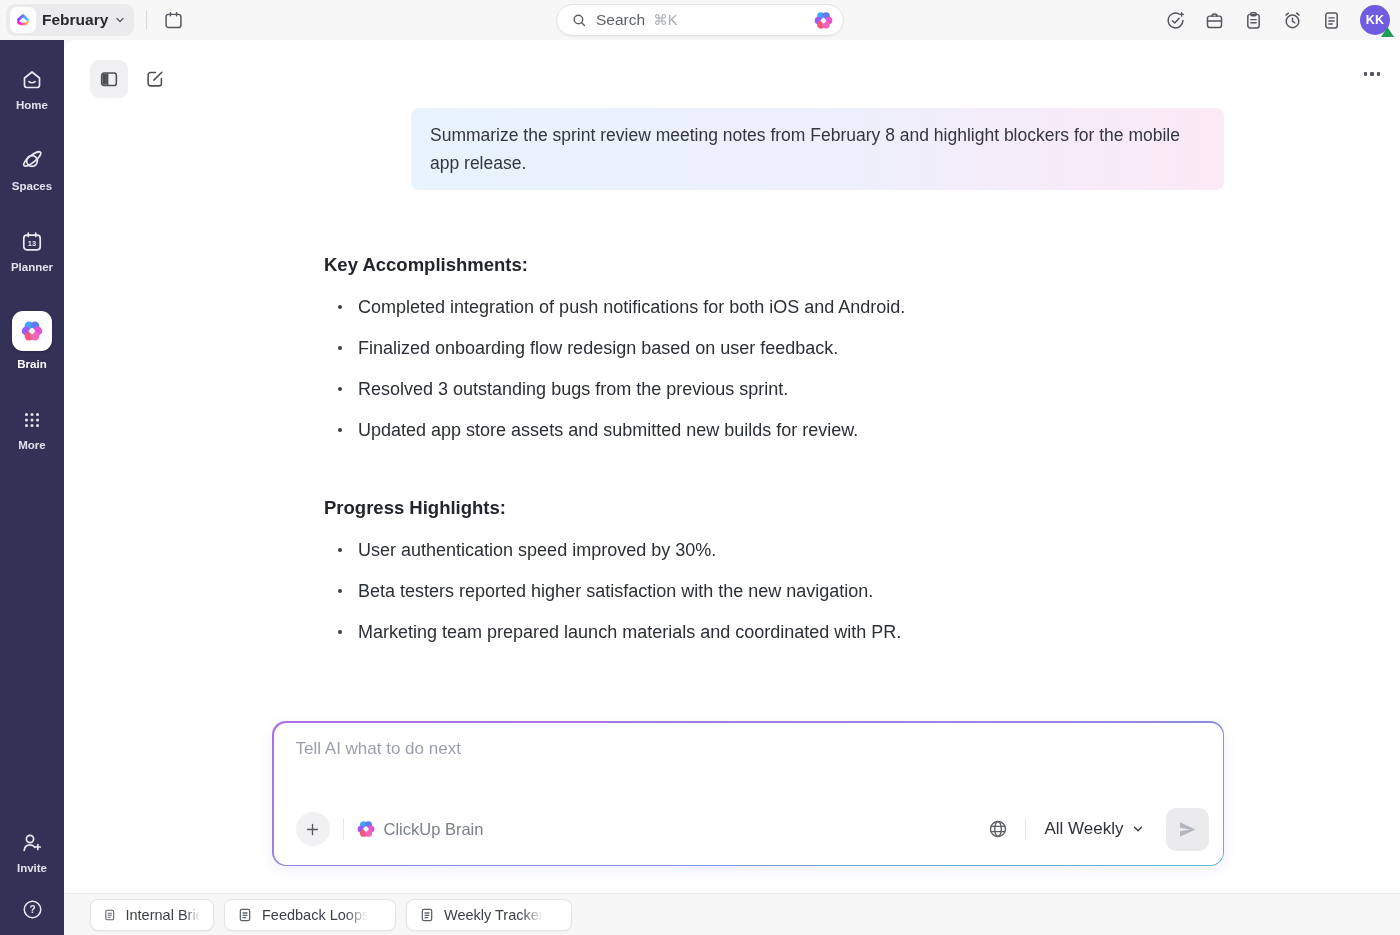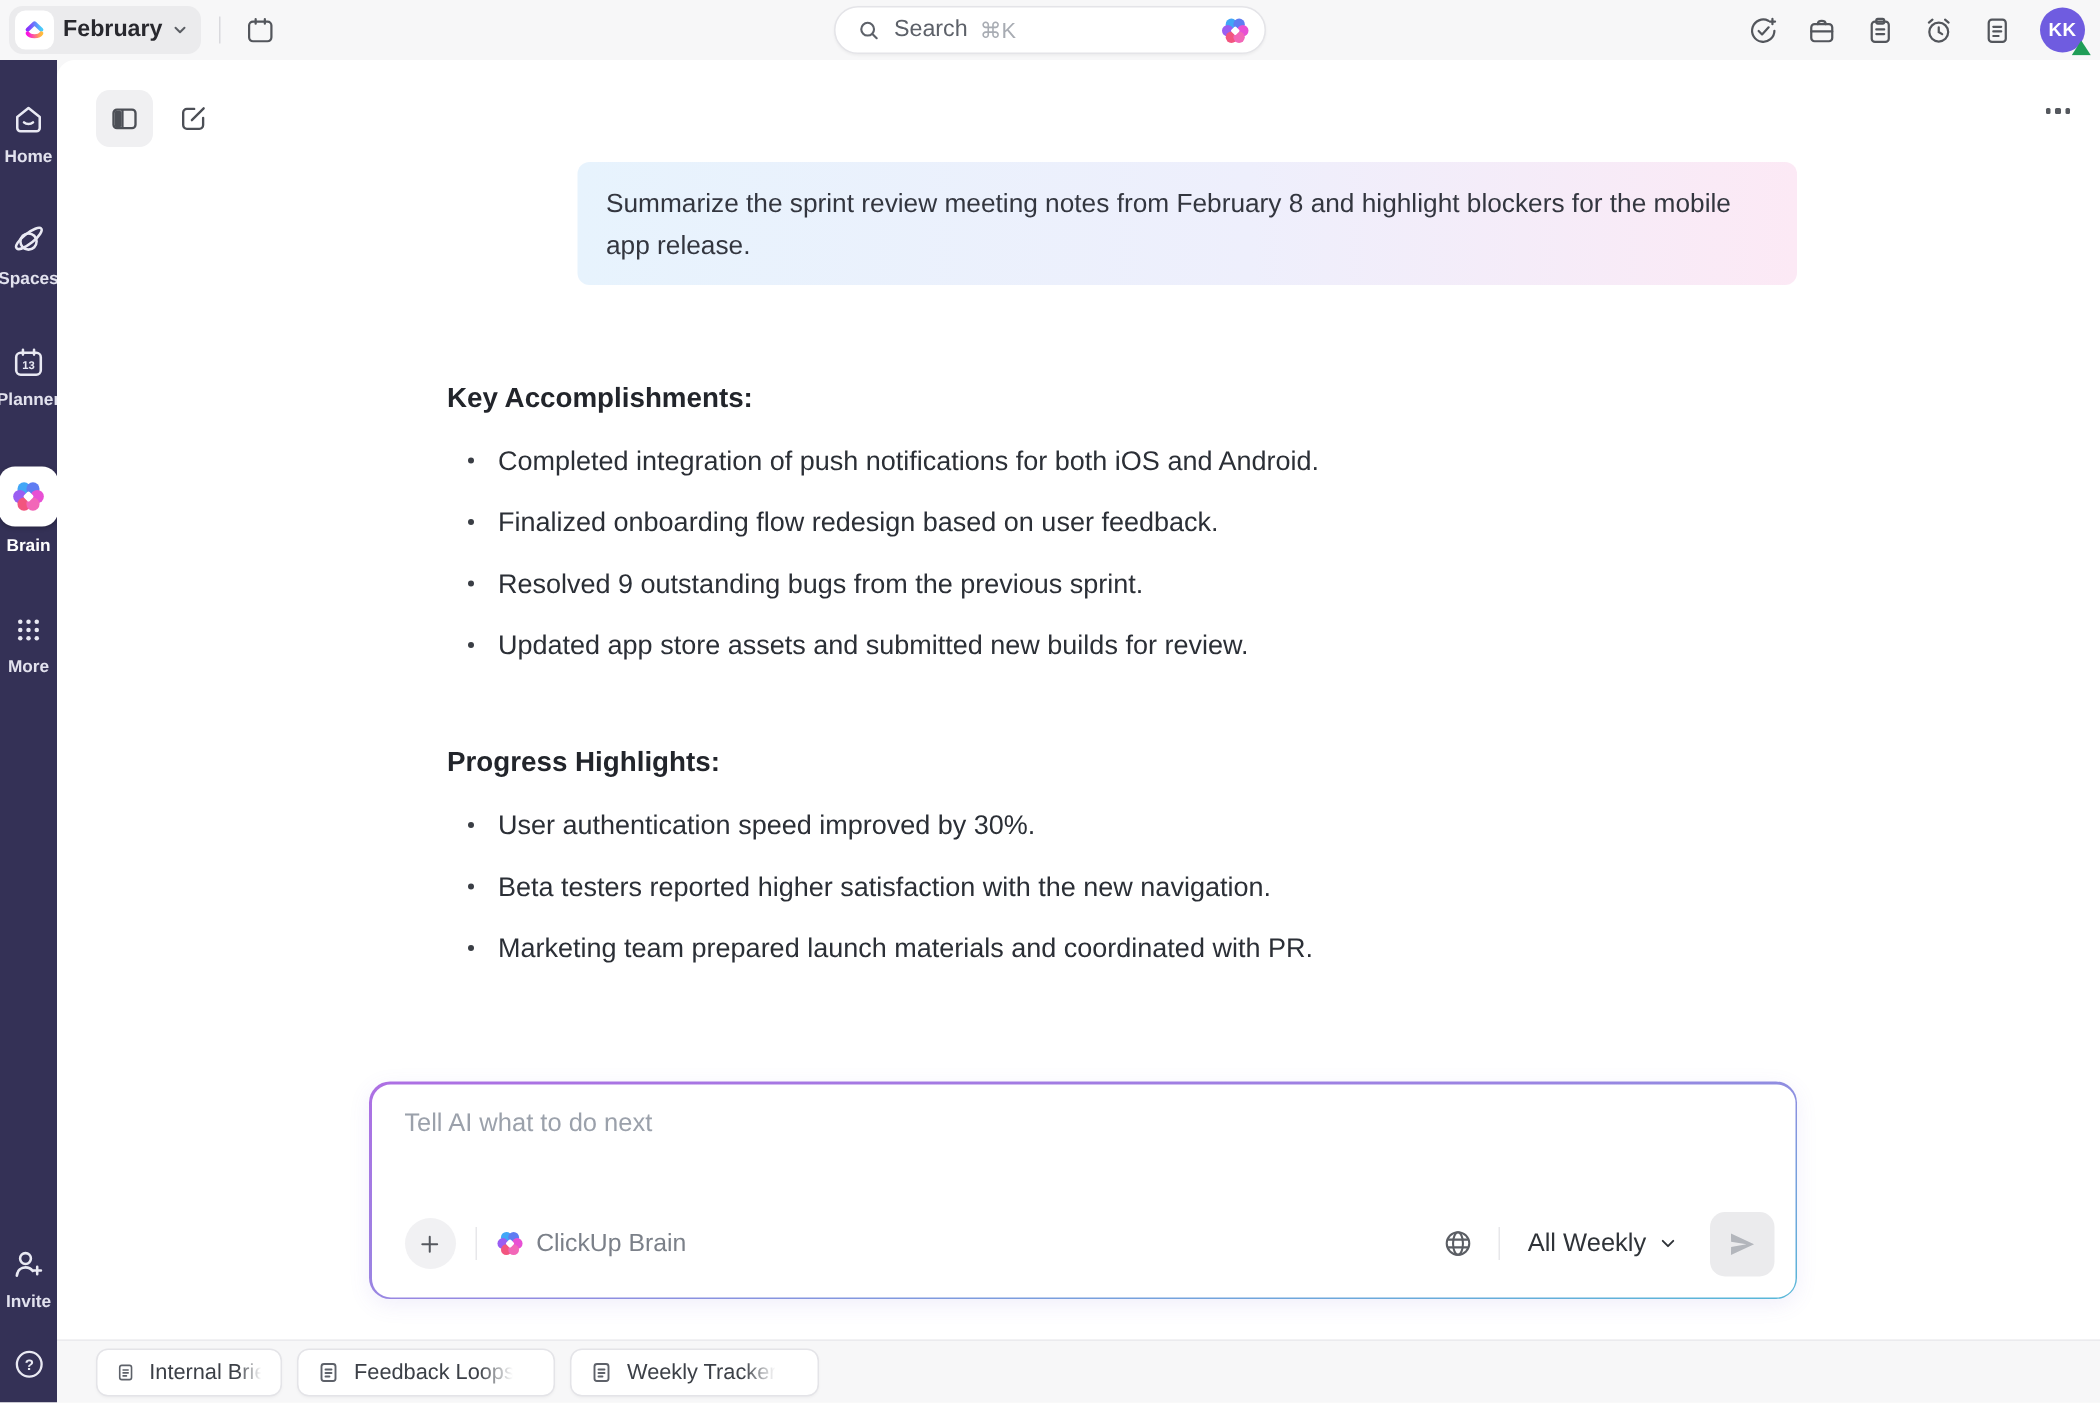--- a/index.html
+++ b/index.html
@@ -44,21 +44,21 @@
     color:#fff; font-size:12.5px; font-weight:700;
     display:grid; place-items:center; letter-spacing:.3px;
   }
   .online-tri {
     position:absolute; right:-4px; bottom:-2px; width:13px; height:10px;
     background:#1f9d57; clip-path:polygon(50% 0, 0 100%, 100% 100%);
   }
   
   .shell { position:absolute; top:40px; left:0; right:0; bottom:0; display:flex; }
   .sidebar {
-    width:38px; background:#343156; display:flex; flex-direction:column;
+    width:64px; background:#343156; display:flex; flex-direction:column;
     align-items:center; padding-bottom:14px; flex-shrink:0;
   }
   .nav-item { display:flex; flex-direction:column; align-items:center; gap:7px;
     cursor:pointer; }
   .nav-item:first-child { margin-top:28px; }
   .nav-item + .nav-item { margin-top:38px; }
   .nav-icon { color:#e9e9f3; }
   .nav-label { font-size:11.5px; font-weight:600; color:#e2e2ee; }
   .brain-active-sq {
     width:40px; height:40px; background:#fff; border-radius:11px;
@@ -345,21 +345,21 @@
       <div class="chat">
         <div class="user-bubble">Summarize the sprint review meeting notes from February 8 and highlight blockers for the mobile app release.</div>
 
         <div class="ai-message">
 
           <div class="ai-body">
             <h3 class="section-heading first">Key Accomplishments:</h3>
             <ul class="bullet-list">
               <li>Completed integration of push notifications for both iOS and Android.</li>
               <li>Finalized onboarding flow redesign based on user feedback.</li>
-              <li>Resolved 9 outstanding bugs from the previous sprint.</li>
+              <li>Resolved 3 outstanding bugs from the previous sprint.</li>
               <li>Updated app store assets and submitted new builds for review.</li>
             </ul>
 
             <h3 class="section-heading second">Progress Highlights:</h3>
             <ul class="bullet-list">
               <li>User authentication speed improved by 30%.</li>
               <li>Beta testers reported higher satisfaction with the new navigation.</li>
               <li>Marketing team prepared launch materials and coordinated with PR.</li>
             </ul>
           </div>

